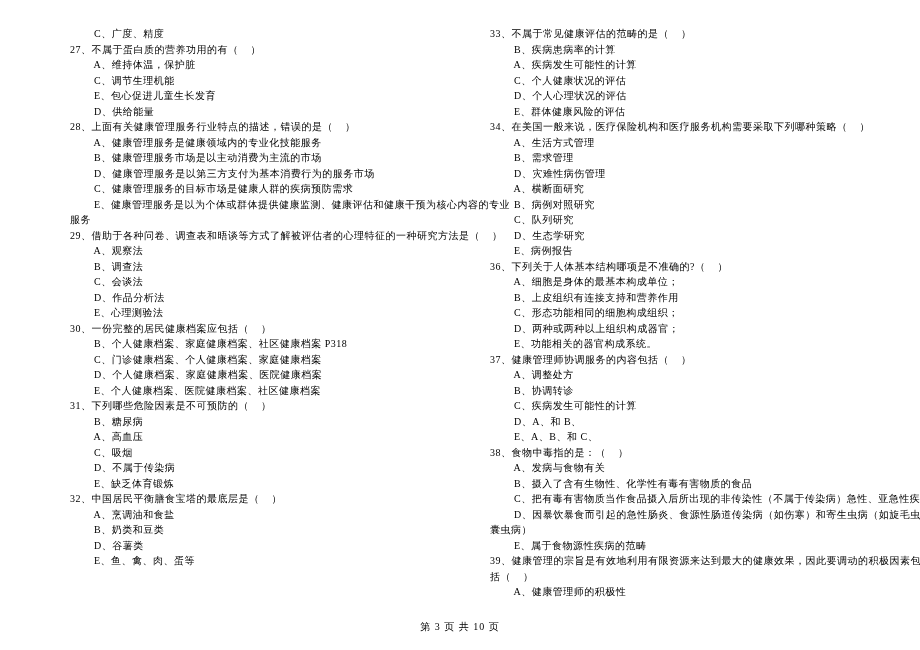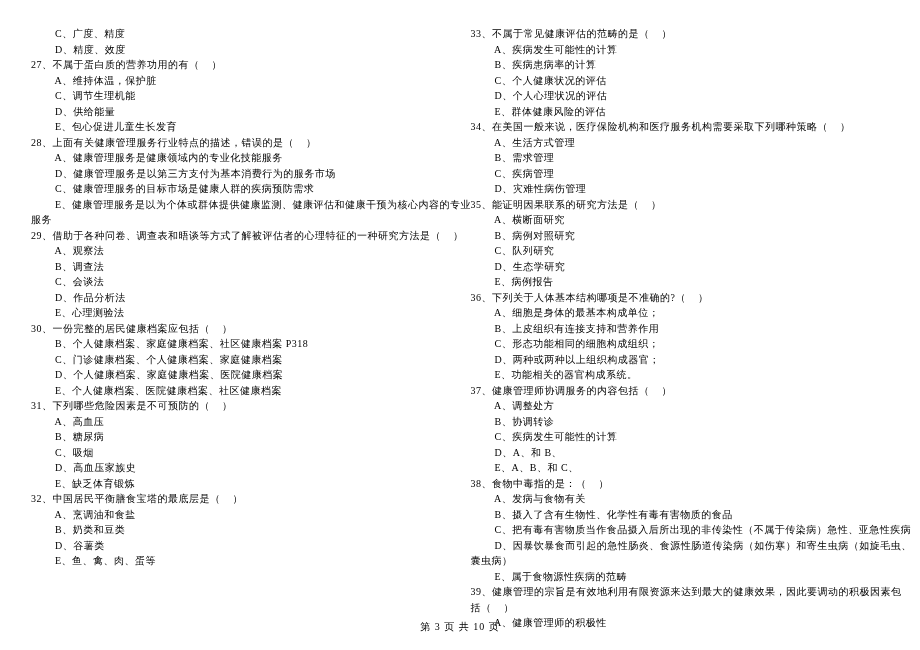--- a/index.html
+++ b/index.html
@@ -8,21 +8,21 @@
     height: 650px;
     background: #fff;
     font-family: "SimSun", "宋体", serif;
     font-size: 10px;
     line-height: 1.55;
     color: #000;
     position: relative;
   }
   .page {
     display: flex;
-    padding: 26px 40px 0 31px;
+    padding: 26px 40px 0 70px;
     gap: 30px;
   }
   .col {
     flex: 1;
     min-width: 0;
   }
   .line {
     white-space: pre;
     letter-spacing: 0.5px;
   }
@@ -34,68 +34,66 @@
     font-size: 10px;
     letter-spacing: 1px;
   }
 </style>
 </head>
 <body>
 
 <div class="page">
   <div class="col" id="left-col">
       <div class="line">        C、广度、精度</div>
-      <div class="line">        D、精度、效度</div>
       <div class="line">27、不属于蛋白质的营养功用的有（    ）</div>
       <div class="line">        A、维持体温，保护脏</div>
       <div class="line">        C、调节生理机能</div>
+      <div class="line">        E、包心促进儿童生长发育</div>
       <div class="line">        D、供给能量</div>
-      <div class="line">        E、包心促进儿童生长发育</div>
       <div class="line">28、上面有关健康管理服务行业特点的描述，错误的是（    ）</div>
       <div class="line">        A、健康管理服务是健康领域内的专业化技能服务</div>
+      <div class="line">        B、健康管理服务市场是以主动消费为主流的市场</div>
       <div class="line">        D、健康管理服务是以第三方支付为基本消费行为的服务市场</div>
       <div class="line">        C、健康管理服务的目标市场是健康人群的疾病预防需求</div>
       <div class="line">        E、健康管理服务是以为个体或群体提供健康监测、健康评估和健康干预为核心内容的专业</div>
       <div class="line">服务</div>
       <div class="line">29、借助于各种问卷、调查表和晤谈等方式了解被评估者的心理特征的一种研究方法是（    ）</div>
       <div class="line">        A、观察法</div>
       <div class="line">        B、调查法</div>
       <div class="line">        C、会谈法</div>
       <div class="line">        D、作品分析法</div>
       <div class="line">        E、心理测验法</div>
       <div class="line">30、一份完整的居民健康档案应包括（    ）</div>
       <div class="line">        B、个人健康档案、家庭健康档案、社区健康档案 P318</div>
       <div class="line">        C、门诊健康档案、个人健康档案、家庭健康档案</div>
       <div class="line">        D、个人健康档案、家庭健康档案、医院健康档案</div>
       <div class="line">        E、个人健康档案、医院健康档案、社区健康档案</div>
       <div class="line">31、下列哪些危险因素是不可预防的（    ）</div>
+      <div class="line">        B、糖尿病</div>
       <div class="line">        A、高血压</div>
-      <div class="line">        B、糖尿病</div>
       <div class="line">        C、吸烟</div>
-      <div class="line">        D、高血压家族史</div>
+      <div class="line">        D、不属于传染病</div>
       <div class="line">        E、缺乏体育锻炼</div>
       <div class="line">32、中国居民平衡膳食宝塔的最底层是（    ）</div>
       <div class="line">        A、烹调油和食盐</div>
       <div class="line">        B、奶类和豆类</div>
       <div class="line">        D、谷薯类</div>
       <div class="line">        E、鱼、禽、肉、蛋等</div>
     </div>
   <div class="col" id="right-col">
       <div class="line">33、不属于常见健康评估的范畴的是（    ）</div>
+      <div class="line">        B、疾病患病率的计算</div>
       <div class="line">        A、疾病发生可能性的计算</div>
-      <div class="line">        B、疾病患病率的计算</div>
       <div class="line">        C、个人健康状况的评估</div>
       <div class="line">        D、个人心理状况的评估</div>
       <div class="line">        E、群体健康风险的评估</div>
       <div class="line">34、在美国一般来说，医疗保险机构和医疗服务机构需要采取下列哪种策略（    ）</div>
       <div class="line">        A、生活方式管理</div>
       <div class="line">        B、需求管理</div>
-      <div class="line">        C、疾病管理</div>
       <div class="line">        D、灾难性病伤管理</div>
-      <div class="line">35、能证明因果联系的研究方法是（    ）</div>
       <div class="line">        A、横断面研究</div>
       <div class="line">        B、病例对照研究</div>
       <div class="line">        C、队列研究</div>
       <div class="line">        D、生态学研究</div>
       <div class="line">        E、病例报告</div>
       <div class="line">36、下列关于人体基本结构哪项是不准确的?（    ）</div>
       <div class="line">        A、细胞是身体的最基本构成单位；</div>
       <div class="line">        B、上皮组织有连接支持和营养作用</div>
       <div class="line">        C、形态功能相同的细胞构成组织；</div>
       <div class="line">        D、两种或两种以上组织构成器官；</div>

